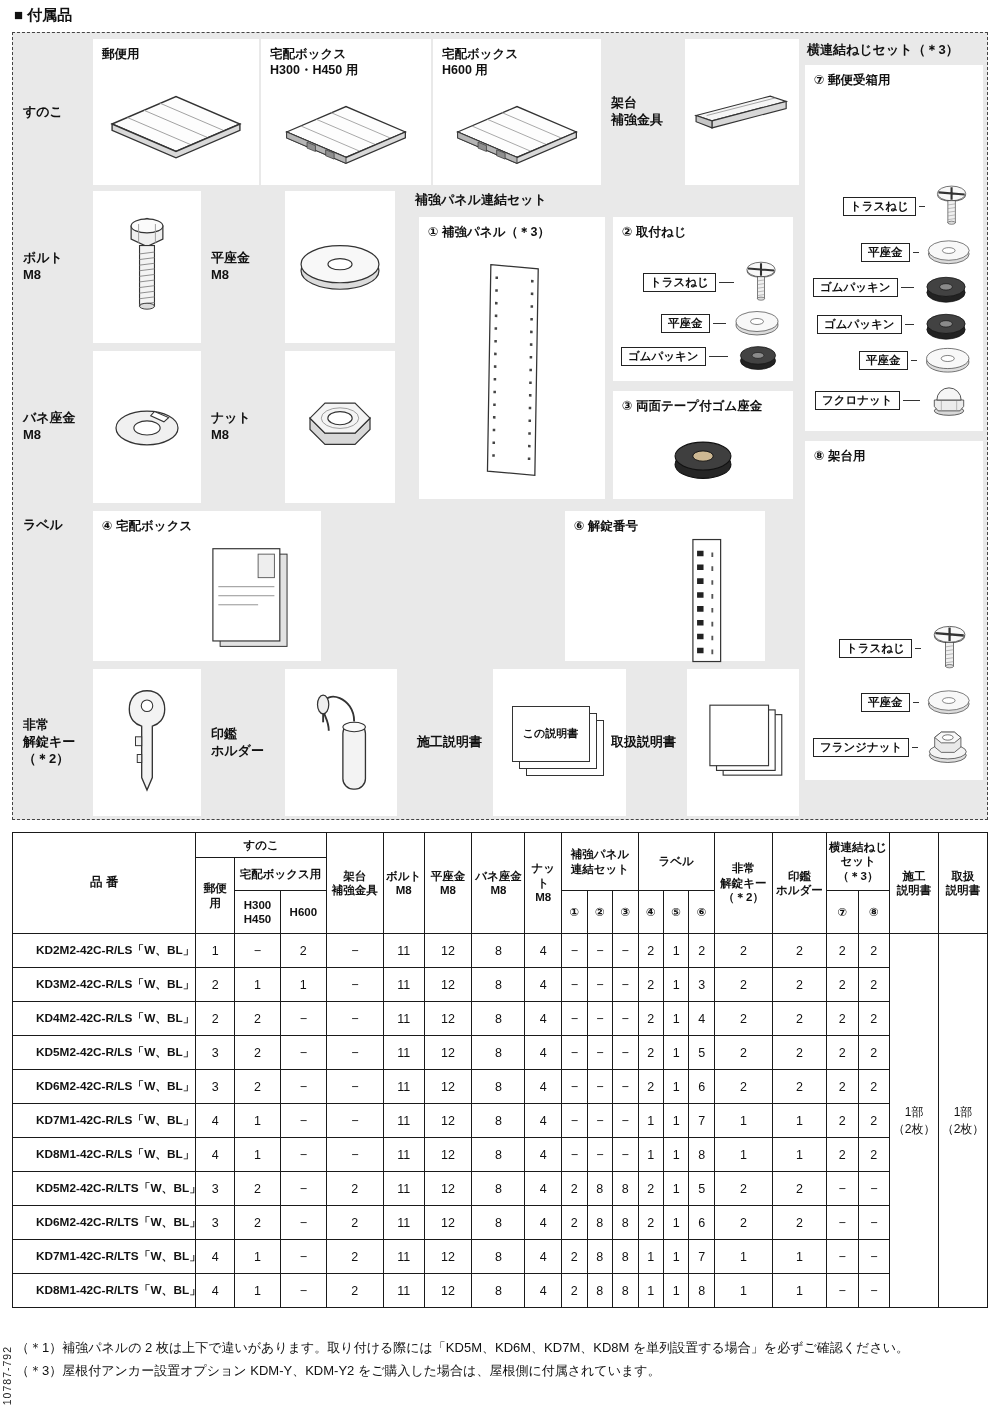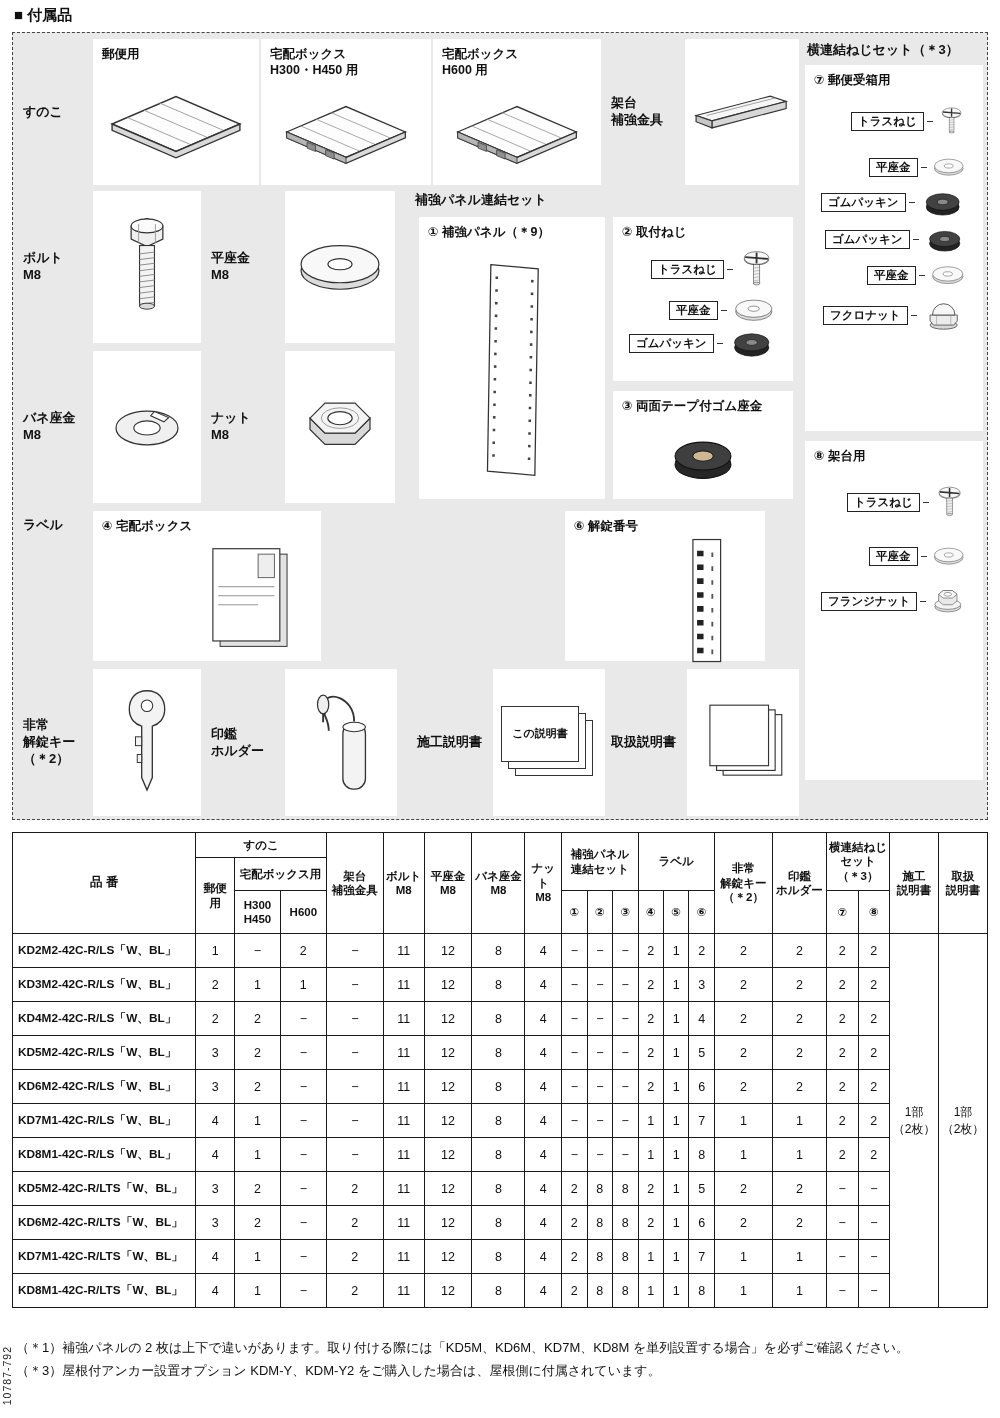--- a/index.html
+++ b/index.html
@@ -25,21 +25,21 @@
     box-sizing:border-box;
   }
   .cap{
     font-weight:bold;font-size:12.5px;line-height:1.3;
     padding:7px 9px 0;white-space:pre-line;flex:none;
   }
   .art{margin:auto;flex:none;}
   .art-right{margin:auto 24px auto auto;}
   .section{position:absolute;box-sizing:border-box;}
   .sec-title{font-weight:bold;font-size:13px;padding:2px 4px;}
-  .rows{flex:1;display:flex;flex-direction:column;justify-content:flex-start;padding:4px 16px 8px;}
+  .rows{flex:1;display:flex;flex-direction:column;justify-content:flex-end;padding:4px 8px 8px;}
   .part-row{display:flex;align-items:center;}
   .part-label{
     border:1px solid #222;background:#fff;padding:1px 6px;
     font-size:11.5px;font-weight:bold;white-space:nowrap;flex:none;
   }
   .leader{flex:1;height:1px;background:#333;margin:0 3px;min-width:6px;}
   .docstack{position:relative;width:96px;height:74px;margin:auto;}
   .sheet{position:absolute;width:78px;height:56px;background:#fff;border:1px solid #333;box-sizing:border-box;}
   .sheet.s3{left:14px;top:14px;}
   .sheet.s2{left:7px;top:7px;}
@@ -56,21 +56,21 @@
   }
   table.parts th{
     font-size:11.5px;font-weight:bold;white-space:pre-line;line-height:1.25;background:#fff;
   }
   table.parts th.big{font-size:12.5px;}
   table.parts .hr1 th{height:25px;}
   table.parts .hr2 th{height:33px;}
   table.parts .hr3 th{height:43px;}
   table.parts tbody td{height:34px;}
   table.parts td.hinban{
-    text-align:left;font-weight:bold;font-size:11.8px;padding-left:5px;white-space:nowrap;
+    text-align:left;font-weight:bold;font-size:11.8px;padding-left:23px;white-space:nowrap;
   }
   table.parts td.merged{white-space:pre-line;font-size:12px;}
   
   .notes{position:absolute;left:16px;top:1338px;width:972px;font-size:13px;}
   .notes p{margin:0 0 3px 0;line-height:1.5;}
   .doc-code{
     position:absolute;left:1px;top:1346px;font-size:10.5px;color:#222;
     writing-mode:vertical-rl;transform:rotate(180deg);letter-spacing:1px;
   }
 </style>
@@ -332,21 +332,21 @@
 M8</div>
   <div class="wcell" style="left:272px;top:158px;width:110px;height:152px">
     <svg class="art" width="102" height="60">
         <use href="#sym-washer"></use>
       </svg>
   </div>
 
   <div class="section" style="left:398px;top:156px;width:388px;height:318px">
     <div class="sec-title">補強パネル連結セット</div>
     <div class="wcell" style="left:8px;top:28px;width:186px;height:282px">
-      <div class="cap">① 補強パネル（＊9）</div>
+      <div class="cap">① 補強パネル（＊3）</div>
       <svg class="art" width="110" height="226">
           <use href="#sym-panel"></use>
         </svg>
     </div>
     <div class="wcell" style="left:202px;top:28px;width:180px;height:164px">
       <div class="cap">② 取付ねじ</div>
       <div class="rows">
         <div class="part-row">
           <span class="part-label" style="margin-left:22px">トラスねじ</span>
           <span class="leader"></span>
@@ -416,21 +416,21 @@
       </svg>
   </div>
   <div class="glabel" style="left:192px;top:636px;width:78px;height:147px">印鑑
 ホルダー</div>
   <div class="wcell" style="left:272px;top:636px;width:112px;height:147px">
     <svg class="art" width="94" height="124">
         <use href="#sym-holder"></use>
       </svg>
   </div>
   <div class="glabel" style="left:398px;top:636px;width:80px;height:147px">施工説明書</div>
-  <div class="wcell" style="left:480px;top:636px;width:112px;height:147px">
+  <div class="wcell" style="left:480px;top:636px;width:133px;height:147px">
     <div class="docstack">
       <div class="sheet s3"></div>
       <div class="sheet s2"></div>
       <div class="sheet s1">
         <span>この説明書</span>
       </div>
     </div>
   </div>
   <div class="glabel" style="left:592px;top:636px;width:80px;height:147px">取扱説明書</div>
   <div class="wcell" style="left:674px;top:636px;width:112px;height:147px">

